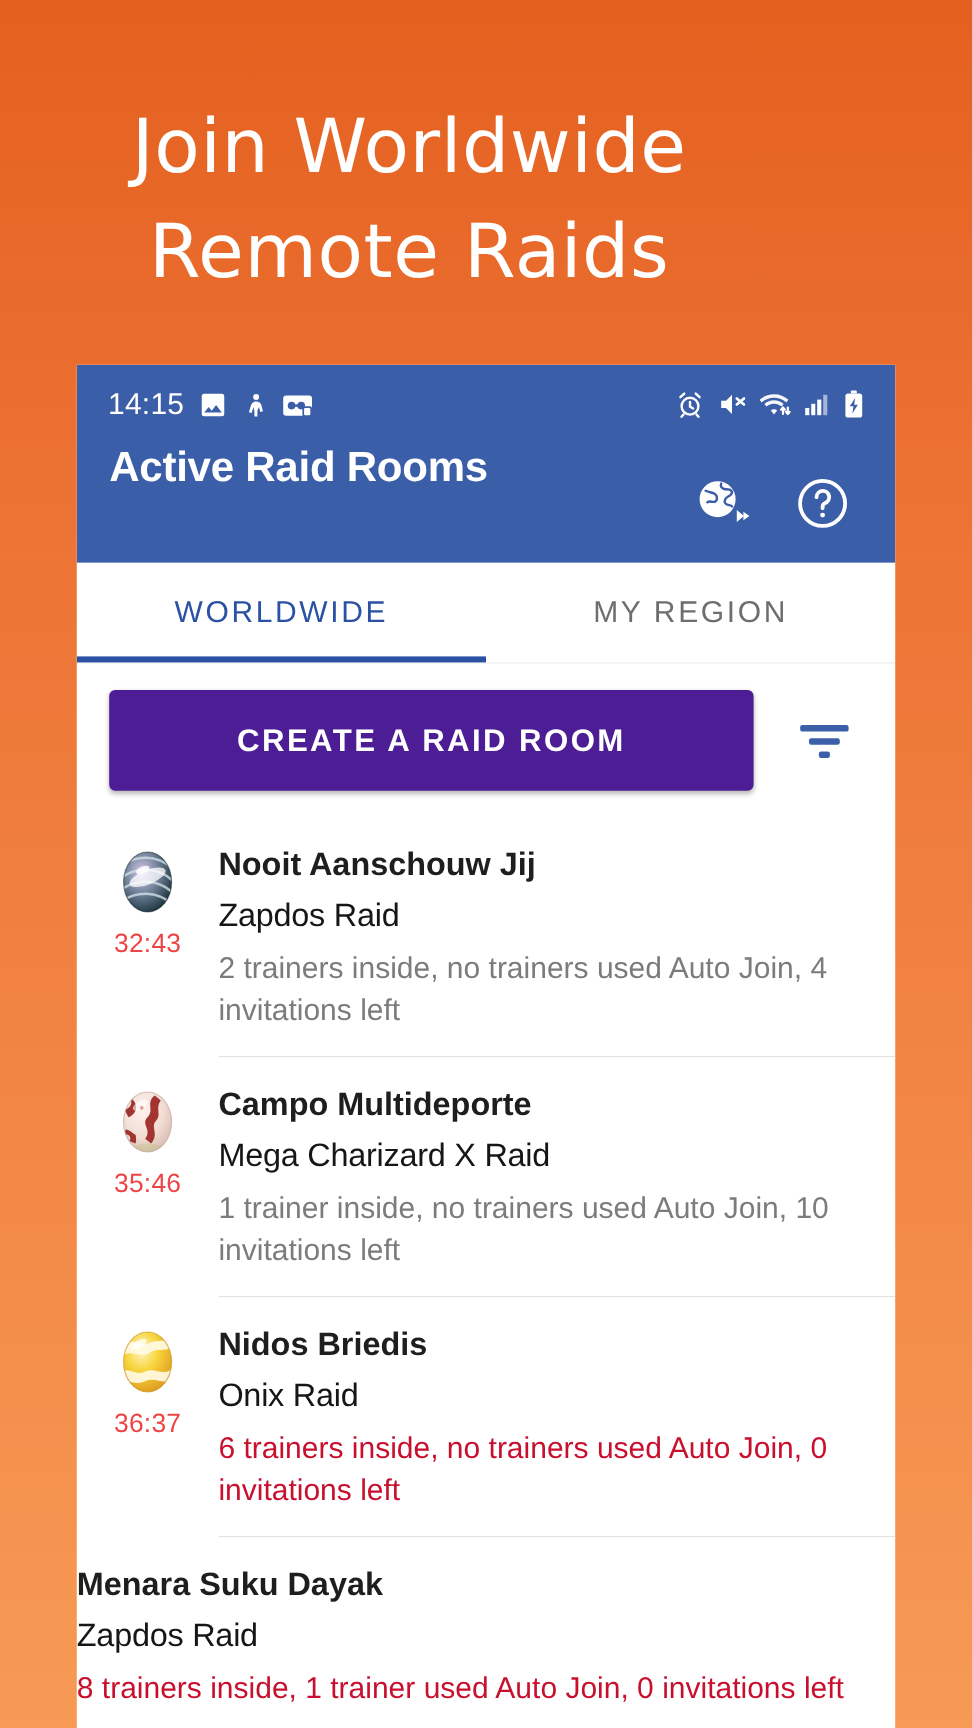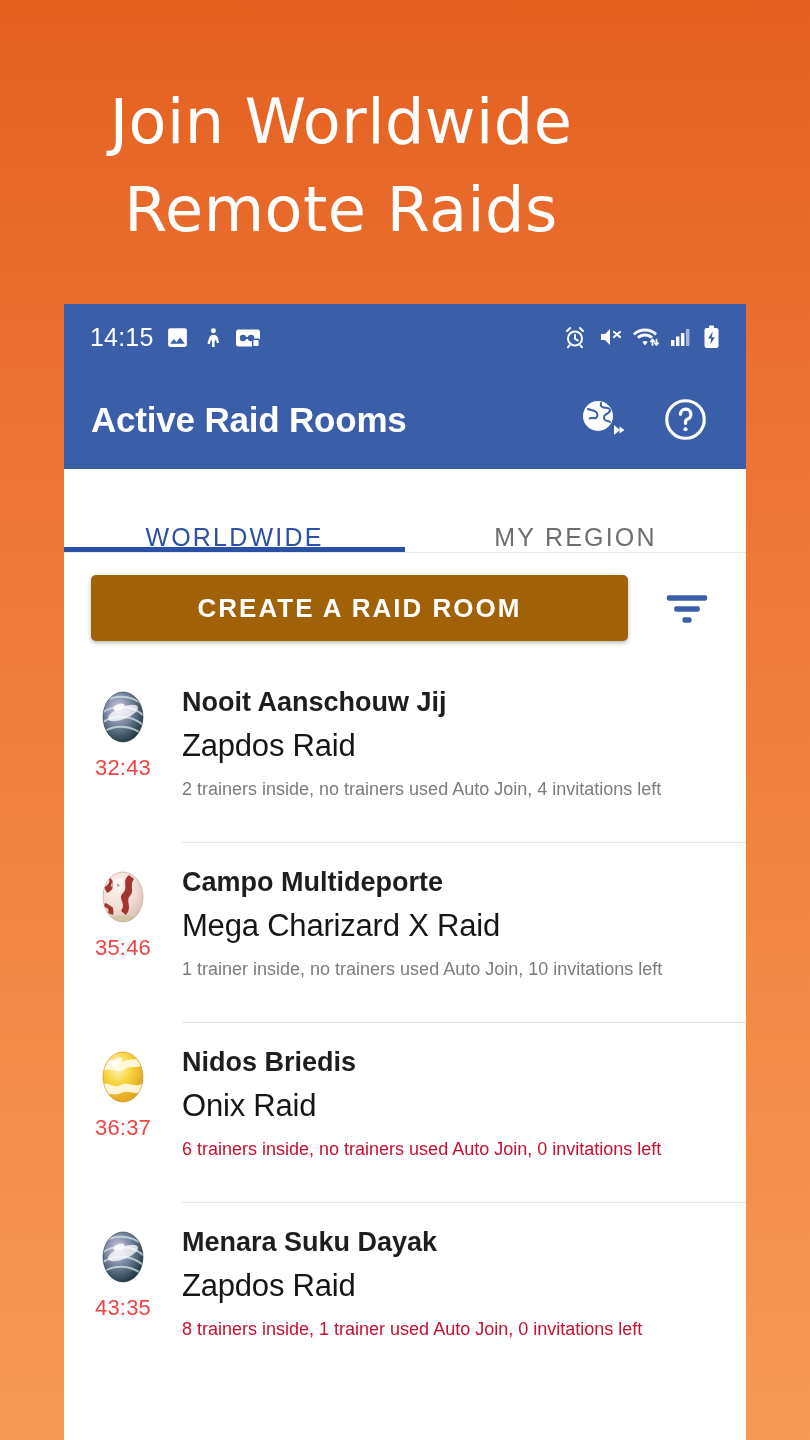--- a/index.html
+++ b/index.html
@@ -68,21 +68,20 @@
     align-items: center;
     gap: 11px;
   }
   .sicon { display: block; }
 
   
   .appbar {
     height: 99px;
     background: #3B5EA8;
     display: flex;
-    align-items: center;
     padding: 0 24px 0 27px;
   }
   .appbar-title {
     color: #FFFFFF;
     font-size: 35px;
     font-weight: 700;
     letter-spacing: -0.2px;
     flex: 1;
   }
   .appbar-actions {
@@ -95,21 +94,21 @@
   
   .tabs {
     display: flex;
     height: 84px;
     background: #FFFFFF;
     border-bottom: 1px solid #E8E8E8;
   }
   .tab {
     flex: 1;
     display: flex;
-    align-items: flex-end;
+    align-items: center;
     justify-content: center;
     font-size: 25px;
     letter-spacing: 2.2px;
     font-weight: 400;
     color: #6E6E6E;
     position: relative;
   }
   .tab.active { color: #2B51A4; }
   .tab.active::after {
     content: "";
@@ -121,22 +120,22 @@
 
   
   .action-row {
     display: flex;
     align-items: center;
     padding: 22px 0 22px 27px;
     background: #FFFFFF;
   }
   .create-btn {
     width: 537px;
-    height: 66px;
-    background: #a16207;
+    height: 84px;
+    background: #4c1d95;
     border: none;
     border-radius: 5px;
     color: #FFFFFF;
     font-family: "Liberation Sans", sans-serif;
     font-size: 26px;
     font-weight: 700;
     letter-spacing: 2.0px;
     box-shadow: 0 2px 4px rgba(0,0,0,0.28);
     cursor: pointer;
   }
@@ -184,28 +183,28 @@
     min-height: 180px;
   }
   .raid-item:last-child .raid-body { border-bottom: none; }
   .raid-gym {
     font-size: 27px;
     color: #1E1E1E;
     line-height: 42px;
     font-weight: 700;
   }
   .raid-boss {
-    font-size: 31px;
+    font-size: 27px;
     color: #161616;
     line-height: 45px;
     font-weight: 400;
     letter-spacing: -0.2px;
   }
   .raid-status {
-    font-size: 18px;
+    font-size: 25px;
     line-height: 35px;
     color: #7C7C7C;
     margin-top: 4px;
     padding-bottom: 20px;
   }
   .raid-status.alert { color: #C8102E; }
 </style>
 </head>
 <body>
 
@@ -403,42 +402,20 @@
         <span class="raid-time">36:37</span>
       </div>
       <div class="raid-body">
         <div class="raid-gym">Nidos Briedis</div>
         <div class="raid-boss">Onix Raid</div>
         <div class="raid-status alert">6 trainers inside, no trainers used Auto Join, 0 invitations left</div>
       </div>
     </div>
 
     <div class="raid-item">
-      <div class="raid-left">
-        <svg class="egg" viewBox="0 0 48 60">
-          <defs>
-            <clipPath id="eggclip4">
-                <ellipse cx="24" cy="34" rx="20" ry="25"></ellipse>
-              </clipPath>
-          </defs>
-          <ellipse cx="24" cy="34" rx="20" ry="25" fill="url(#eggA1)"></ellipse>
-          <g clip-path="url(#eggclip4)" stroke="#CFE0E4" stroke-width="2.1" fill="none" opacity="0.8">
-            <path d="M-2 24 C 12 10, 34 10, 48 26"></path>
-            <path d="M-2 34 C 12 20, 34 20, 48 36"></path>
-            <path d="M-2 44 C 12 30, 34 30, 48 46"></path>
-            <path d="M-2 54 C 12 40, 34 40, 48 56"></path>
-          </g>
-          <g clip-path="url(#eggclip4)">
-            <ellipse cx="24" cy="30" rx="16" ry="6" fill="#FFFFFF" opacity="0.75" transform="rotate(-22 24 30)"></ellipse>
-            <ellipse cx="20" cy="24" rx="6" ry="3" fill="#FFFFFF" opacity="0.85" transform="rotate(-22 20 24)"></ellipse>
-          </g>
-          <ellipse cx="24" cy="34" rx="20" ry="25" fill="none" stroke="#101C22" stroke-width="1" opacity="0.5"></ellipse>
-        </svg>
-        <span class="raid-time">43:35</span>
-      </div>
       <div class="raid-body">
         <div class="raid-gym">Menara Suku Dayak</div>
         <div class="raid-boss">Zapdos Raid</div>
         <div class="raid-status alert">8 trainers inside, 1 trainer used Auto Join, 0 invitations left</div>
       </div>
     </div>
 
   </div>
 </div>
 

